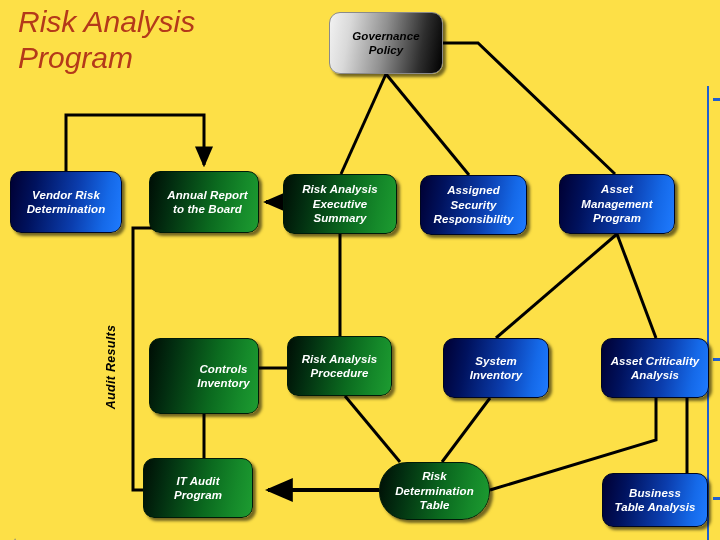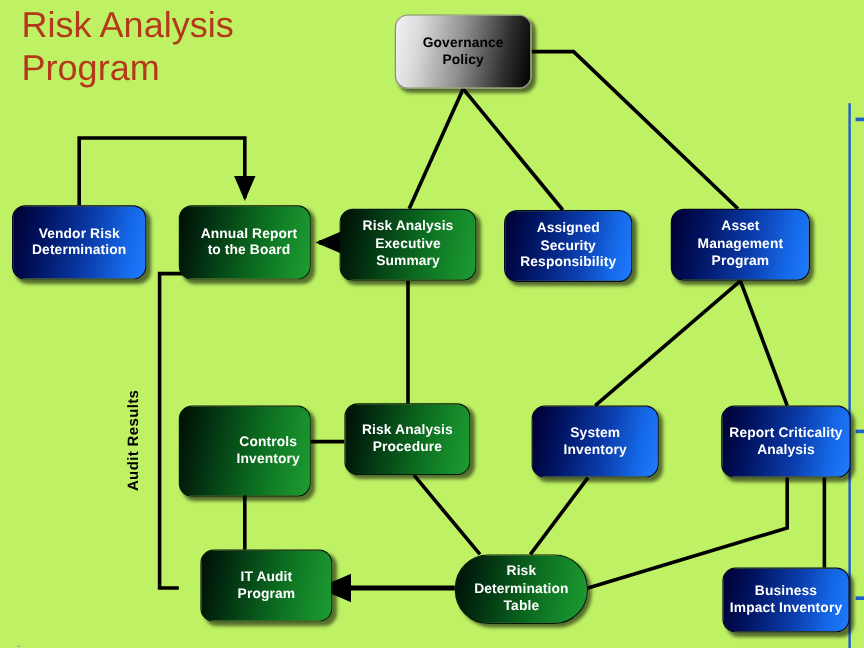--- a/index.html
+++ b/index.html
@@ -4,23 +4,24 @@
 <style>
   html, body {
     margin: 0;
     padding: 0;
     background: #ffffff;
   }
   #slide {
     position: relative;
     width: 720px;
     height: 540px;
-    background: #bef264;
+    background: #fde047;
     overflow: hidden;
     font-family: "Liberation Sans", sans-serif;
+    font-style: italic;
   }
 
   
   #title {
     position: absolute;
     left: 18px;
     top: 4px;
     width: 280px;
     font-size: 30px;
     line-height: 36px;
@@ -226,28 +227,28 @@
   <div class="node blue" style="left:420px;top:175px;width:107px;height:60px;">Assigned Security
 Responsibility</div>
   <div class="node blue" style="left:559px;top:174px;width:116px;height:60px;text-align:center;">Asset Management
 Program</div>
   <div class="node green" style="left:149px;top:338px;width:110px;height:76px;padding-left:44px;">Controls
 Inventory</div>
   <div class="node green" style="left:287px;top:336px;width:105px;height:60px;">Risk Analysis
 Procedure</div>
   <div class="node blue" style="left:443px;top:338px;width:106px;height:60px;">System
 Inventory</div>
-  <div class="node blue" style="left:601px;top:338px;width:108px;height:60px;">Report Criticality
+  <div class="node blue" style="left:601px;top:338px;width:108px;height:60px;">Asset Criticality
 Analysis</div>
-  <div class="node green" style="left:167px;top:458px;width:110px;height:60px;">IT Audit
+  <div class="node green" style="left:143px;top:458px;width:110px;height:60px;">IT Audit
 Program</div>
   <div class="node green" style="left:379px;top:462px;width:111px;height:58px;border-radius:28px;">Risk Determination
 Table</div>
   <div class="node blue" style="left:602px;top:473px;width:106px;height:54px;">Business
-Impact Inventory</div>
+Table Analysis</div>
 
   <div id="audit-results">Audit Results</div>
 
   <div id="edge-line"></div>
   <div id="edge-tick-top"></div>
   <div id="edge-tick-mid"></div>
   <div id="edge-tick-bottom"></div>
   <div id="footer-mark">.</div>
 
 </div>

